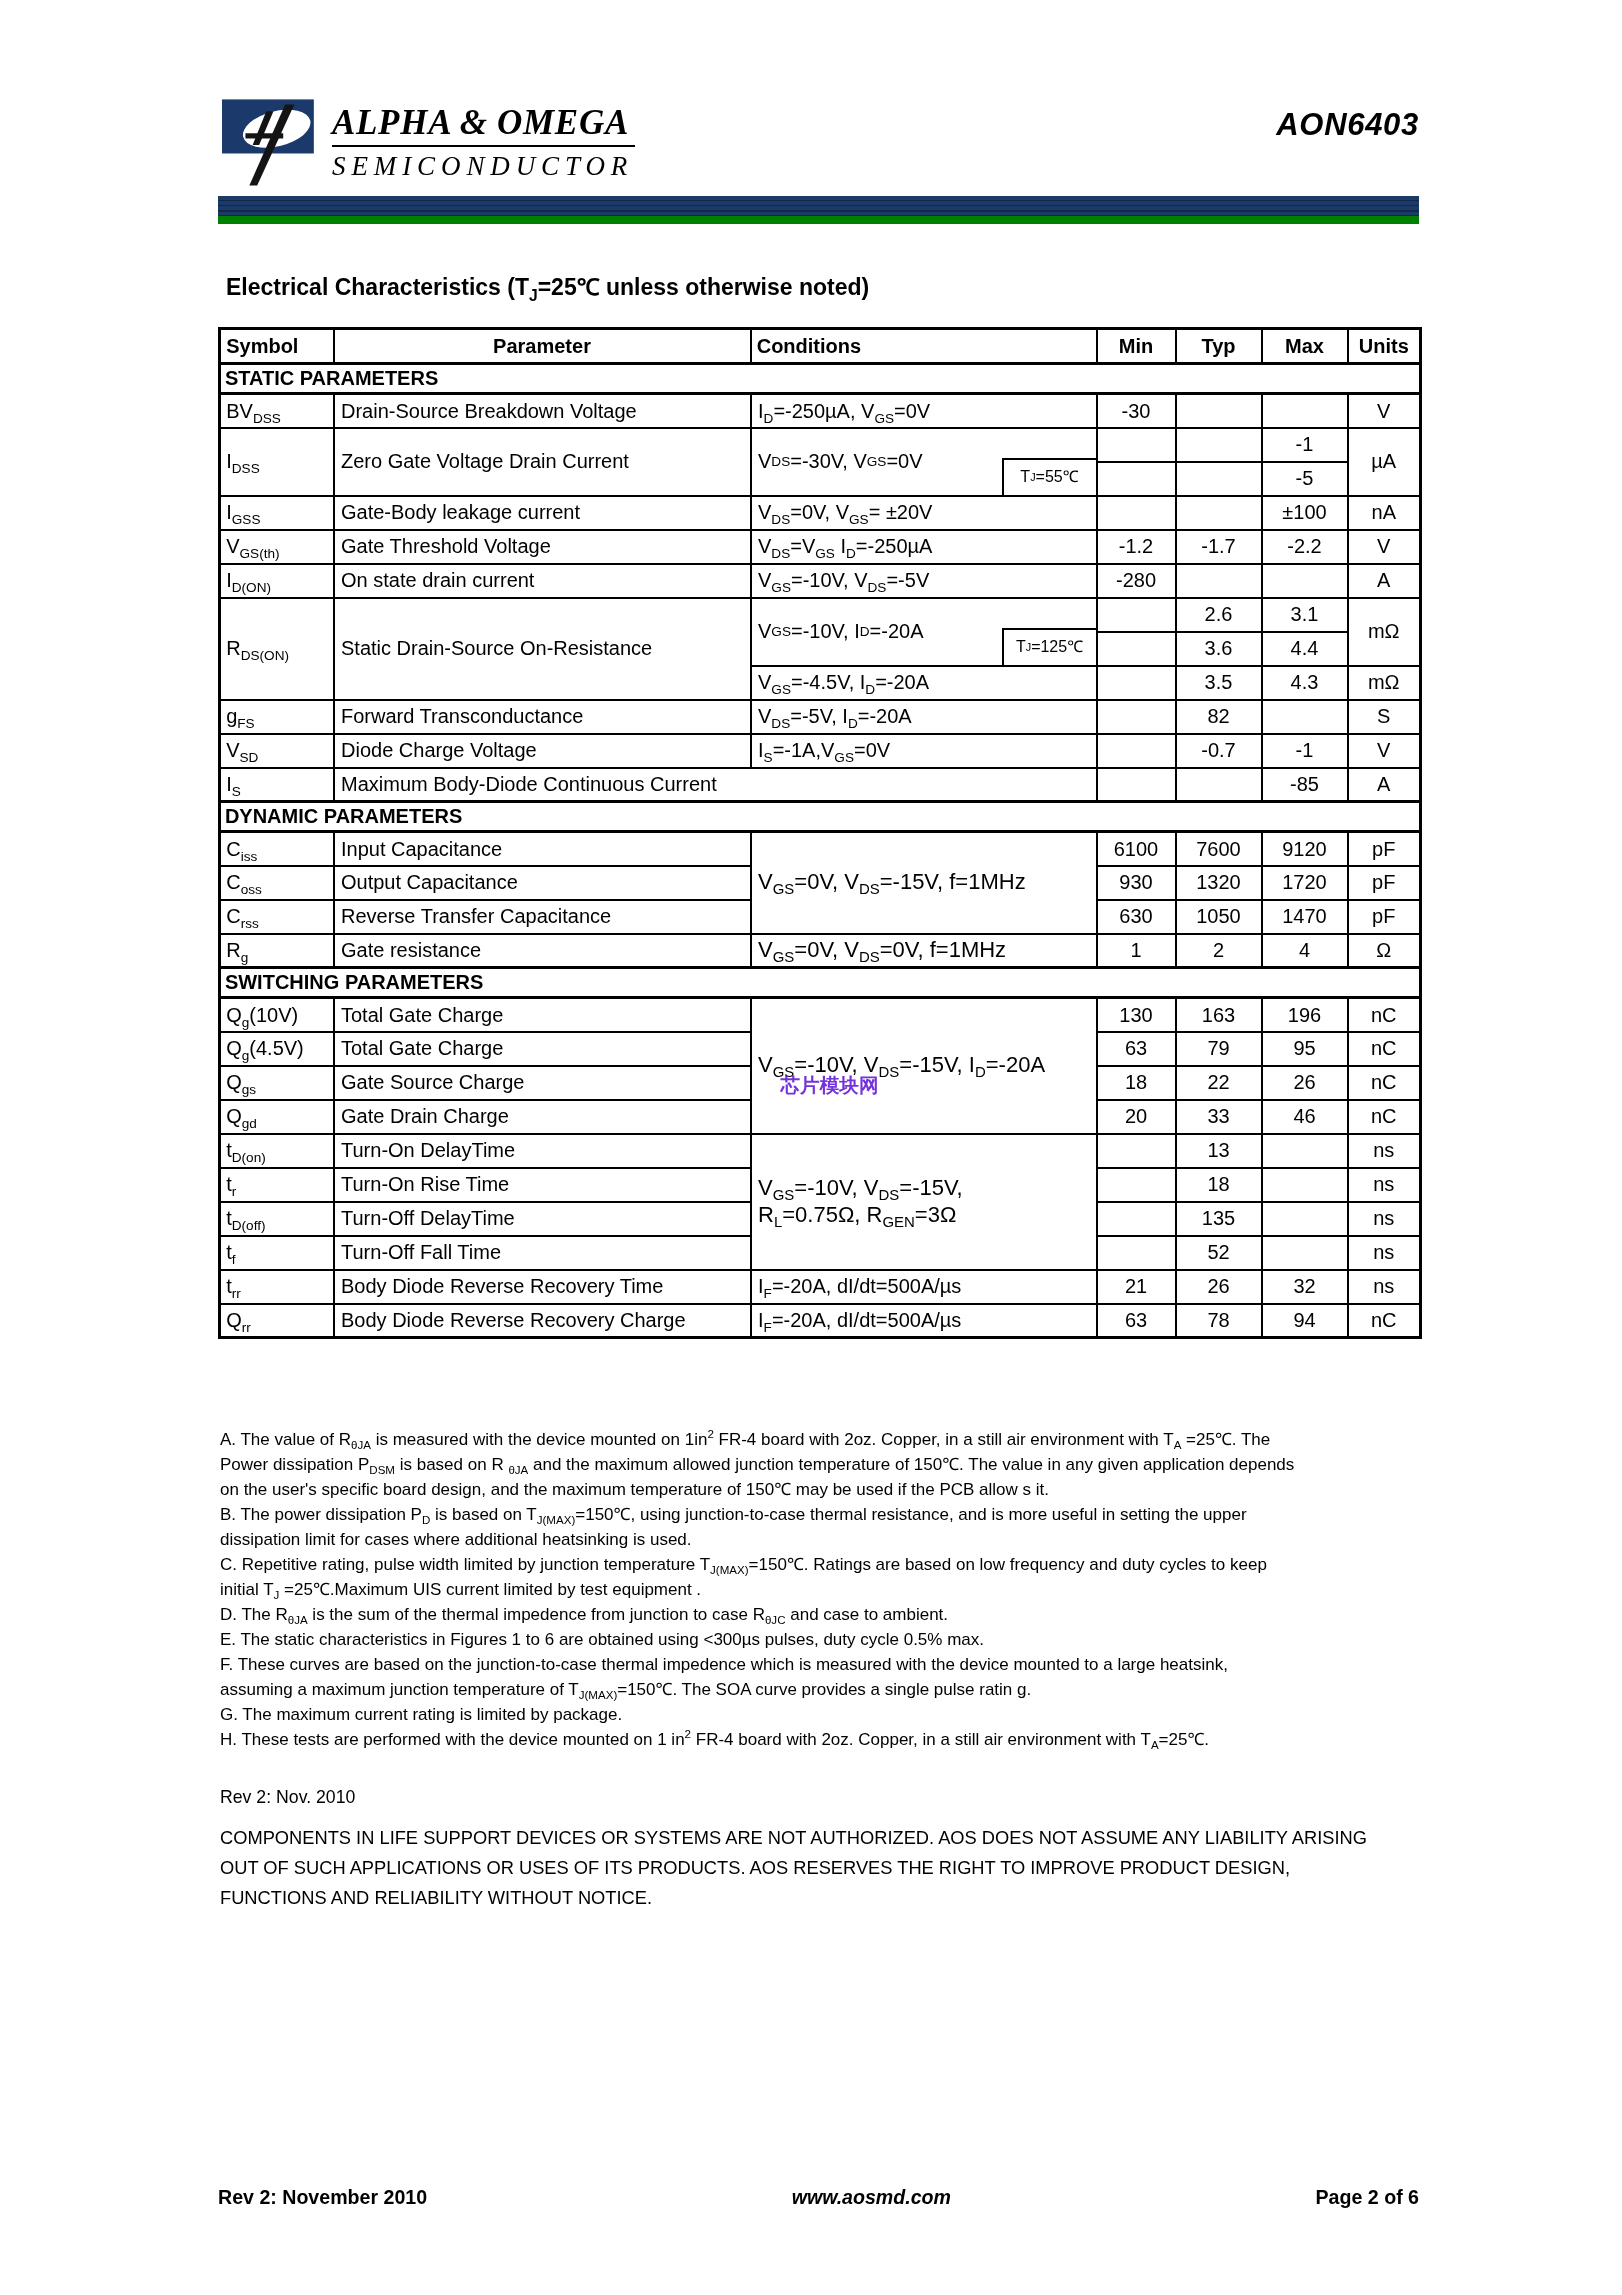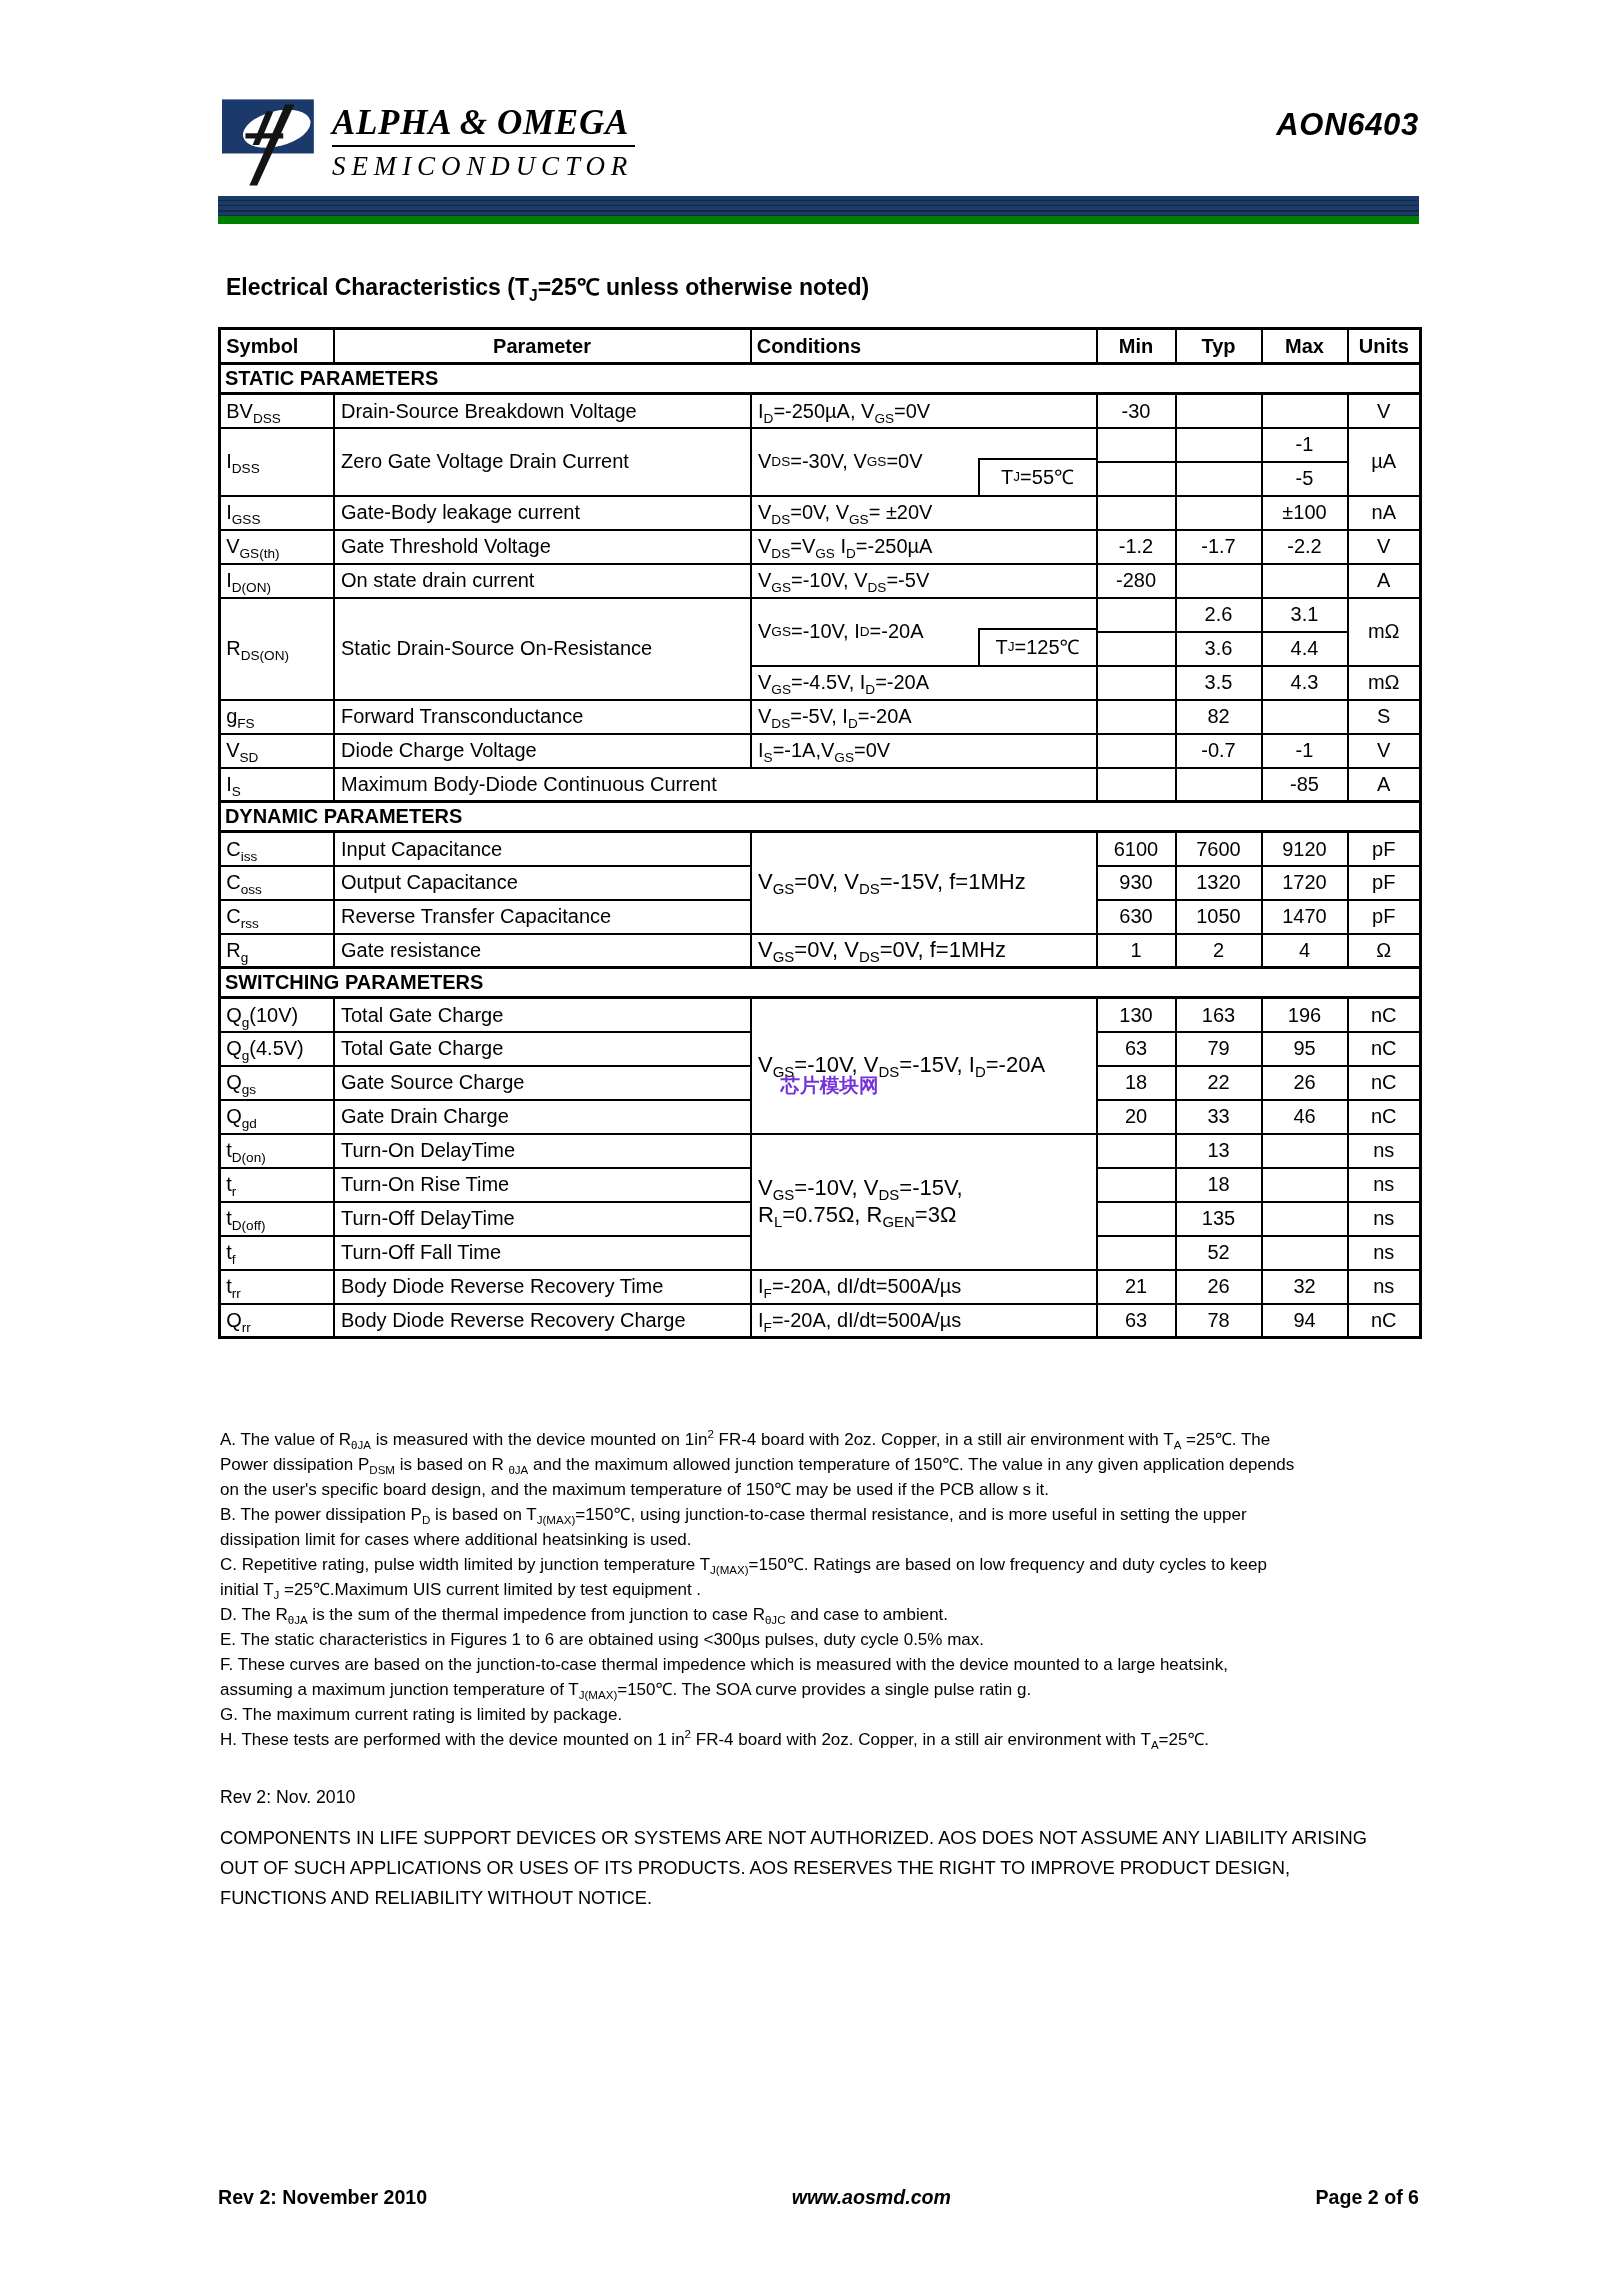--- a/index.html
+++ b/index.html
@@ -76,24 +76,24 @@
   }
   td.sym { text-align: left; padding-left: 5.2px; }
   td.par { text-align: left; padding-left: 6.5px; }
   td.cond { text-align: left; padding-left: 6.5px; font-size: 20px; margin-top: 8px; }
   td.cond-big { font-size: 22px; }
   td.v { text-align: center; padding: 0 2.6px; }
   td.cell-rel { position: relative; padding: 0; }
   .cond-top { height: 37px; display: flex; align-items: center; padding-left: 6.5px; }
   .subbox {
     position: absolute; right: 0; bottom: 0;
-    width: 118px; height: 37px;
+    width: 94px; height: 37px;
     border-top: 2.6px solid #000; border-left: 2px solid #000;
     display: flex; align-items: center; justify-content: center;
-    font-size: 20px;
+    font-size: 16px;
   }
   .cond-center-wrap { padding-left: 6.5px; }
   .cond-lines div { padding: 1.3px 0; }
   .watermark {
     position: absolute; left: 29px; top: 50%; margin-top: 9.2px;
     color: #6d28d9; opacity: 0.95;
     font-size: 19.6px; white-space: nowrap; pointer-events: none; font-weight: bold;
   }
 
   

